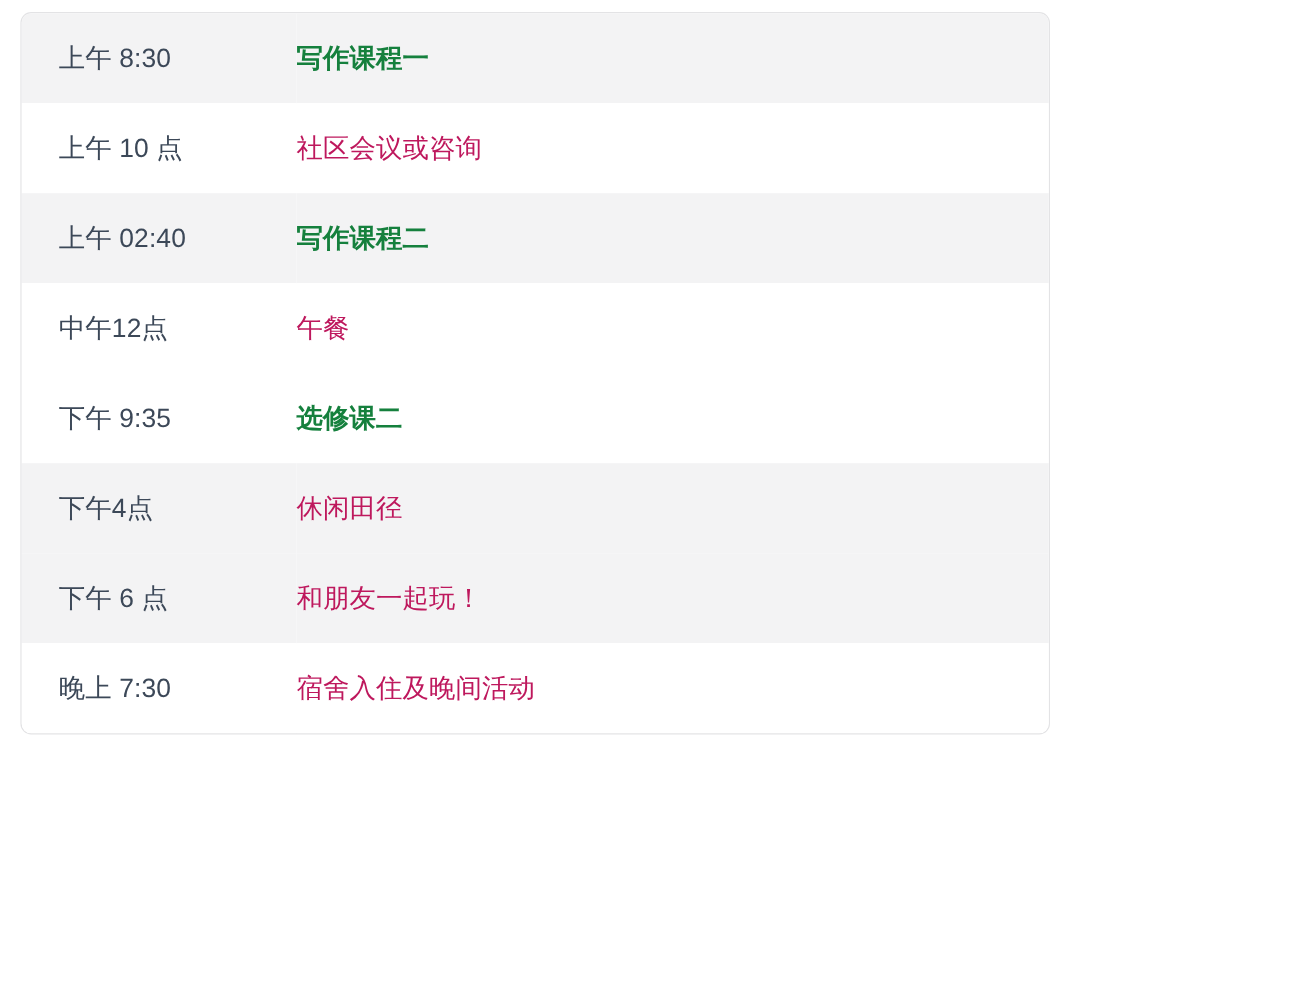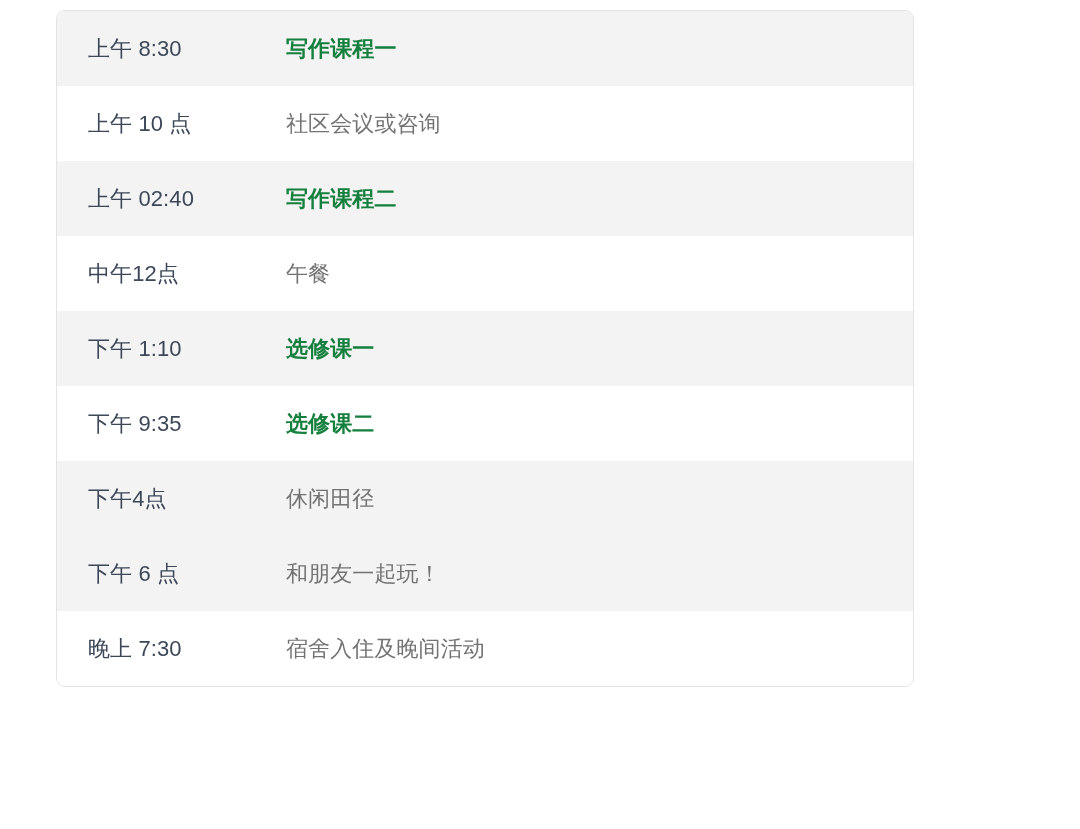--- a/index.html
+++ b/index.html
@@ -27,21 +27,20 @@
   .schedule-card {
     position: absolute;
     left: 17px;
     top: 10px;
     width: 858px;
     box-sizing: border-box;
     border: 1px solid #e3e3e5;
     border-radius: 9px;
     background: #ffffff;
     overflow: hidden;
-    margin-left: 39px;
   }
 
   .schedule-table {
     width: 100%;
     border-collapse: collapse;
     table-layout: fixed;
   }
 
   .schedule-table tr {
     background: #ffffff;
@@ -64,21 +63,21 @@
     font-weight: 400;
     color: #3c4858;
     letter-spacing: 0.1px;
     white-space: nowrap;
   }
 
   td.event-cell {
     padding-left: 0;
     font-size: 22px;
     font-weight: 400;
-    color: #737373;
+    color: #be185d;
     letter-spacing: 0.1px;
     white-space: nowrap;
   }
 
   tr.highlight td.event-cell {
     font-weight: 700;
     color: #15803d;
   }
 </style>
 </head>
@@ -97,24 +96,20 @@
             <td class="event-cell">社区会议或咨询</td>
           </tr>
           <tr class="striped highlight">
             <td class="time-cell">上午 02:40</td>
             <td class="event-cell">写作课程二</td>
           </tr>
           <tr>
             <td class="time-cell">中午12点</td>
             <td class="event-cell">午餐</td>
           </tr>
-          <tr class="striped highlight">
-            <td class="time-cell">下午 1:10</td>
-            <td class="event-cell">选修课一</td>
-          </tr>
           <tr class="highlight">
             <td class="time-cell">下午 9:35</td>
             <td class="event-cell">选修课二</td>
           </tr>
           <tr class="striped">
             <td class="time-cell">下午4点</td>
             <td class="event-cell">休闲田径</td>
           </tr>
           <tr class="striped">
             <td class="time-cell">下午 6 点</td>

